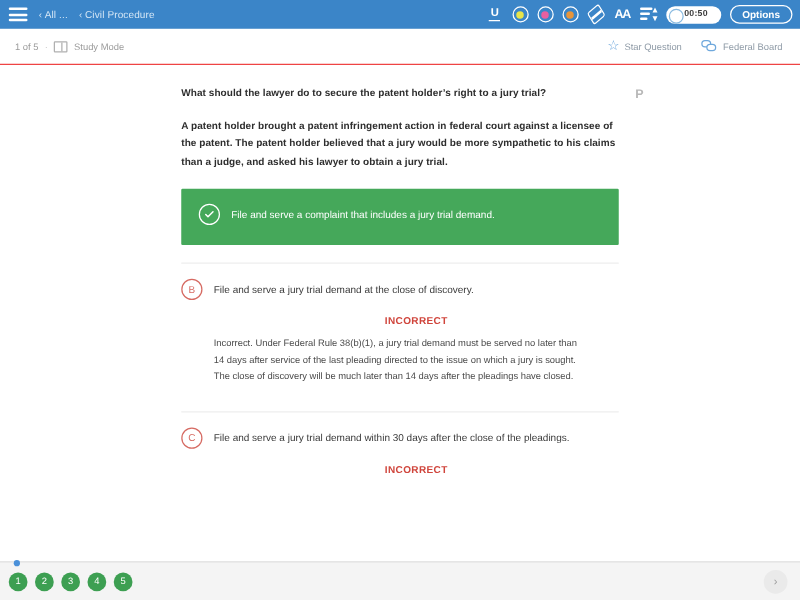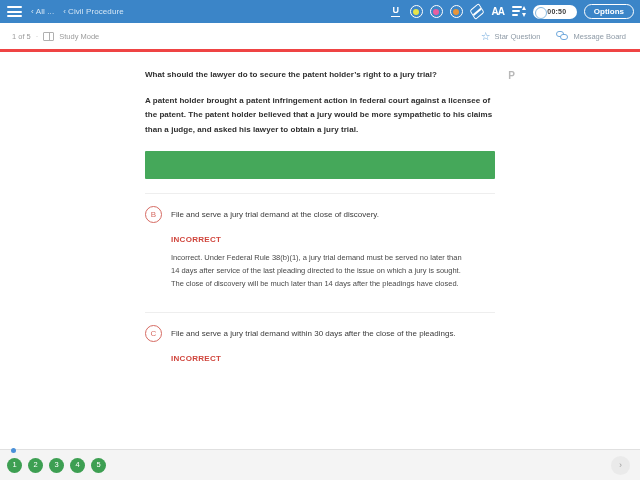--- a/index.html
+++ b/index.html
@@ -184,21 +184,21 @@
     display: flex; align-items: center; justify-content: center;
     cursor: pointer;
   }
   .options-text { font-size: 8px; color: #ffffff; font-weight: bold; }
 
   
   .subbar {
     height: 29px;
     flex: 0 0 29px;
     background: #ffffff;
-    border-bottom: 3px solid #ef4444;
+    border-bottom: 1px solid #ef4444;
     display: flex;
     align-items: center;
     padding: 0 14px 0 12px;
   }
 
   .sub-left { display: flex; align-items: center; gap: 5px; }
   .sub-count { font-size: 7.5px; color: #9b9b9b; }
   .sub-dot { font-size: 7.5px; color: #c8c8c8; }
   .book-ico {
     width: 11px; height: 9px;
@@ -317,21 +317,21 @@
   }
   .choice-correct .choice-text { color: #ffffff; }
 
   .verdict {
     font-size: 8px;
     font-weight: bold;
     letter-spacing: 0.3px;
     margin: 12px 0 0 26px;
   }
   .verdict-correct { color: #ffffff; }
-  .verdict-incorrect { color: #d0453c; }
+  .verdict-incorrect { color: #d0453c; text-align: center; }
 
   .explain {
     font-size: 7.5px;
     line-height: 13px;
     margin: 7px 0 0 26px;
     color: #4a4a4a;
     max-width: 300px;
   }
   .choice-correct .explain { color: #e3f4e7; max-width: 300px; }
 
@@ -455,37 +455,45 @@
     <div class="sub-right">
       <div class="sub-action">
         <span class="star-ico">☆</span>
         <span class="sub-action-label">Star Question</span>
       </div>
       <div class="sub-action">
         <span class="msg-ico">
             <b></b>
             <u></u>
           </span>
-        <span class="sub-action-label">Message Board</span>
+        <span class="sub-action-label">Federal Board</span>
       </div>
     </div>
   </div>
 
   <div class="content-wrap">
     <div class="content">
 
       <div class="qbody">
         <div class="q-flag">P</div>
         <p class="q-para">What should the lawyer do to secure the patent holder’s right to a jury trial?</p>
         <p class="q-para">A patent holder brought a patent infringement action in federal court against a licensee of the patent. The patent holder believed that a jury would be more sympathetic to his claims than a judge, and asked his lawyer to obtain a jury trial.</p>
       </div>
 
       <div class="choices">
 
         <div class="choice-correct">
+          <div class="choice-head">
+            <div class="badge badge-check">
+              <svg width="11" height="11" viewBox="0 0 11 11" aria-hidden="true">
+                <path d="M2.6 5.6 L4.4 7.4 L8.4 3.4" fill="none" stroke="#ffffff" stroke-width="1.2" stroke-linecap="round" stroke-linejoin="round"></path>
+              </svg>
+            </div>
+            <div class="choice-text">File and serve a complaint that includes a jury trial demand.</div>
+          </div>
         </div>
 
         <div class="choice-wrong" style="margin-top:14px;">
           <div class="choice-head">
             <div class="badge">B</div>
             <div class="choice-text">File and serve a jury trial demand at the close of discovery.</div>
           </div>
           <div class="verdict verdict-incorrect">INCORRECT</div>
           <div class="explain">Incorrect. Under Federal Rule 38(b)(1), a jury trial demand must be served no later than 14 days after service of the last pleading directed to the issue on which a jury is sought. The close of discovery will be much later than 14 days after the pleadings have closed.</div>
         </div>

